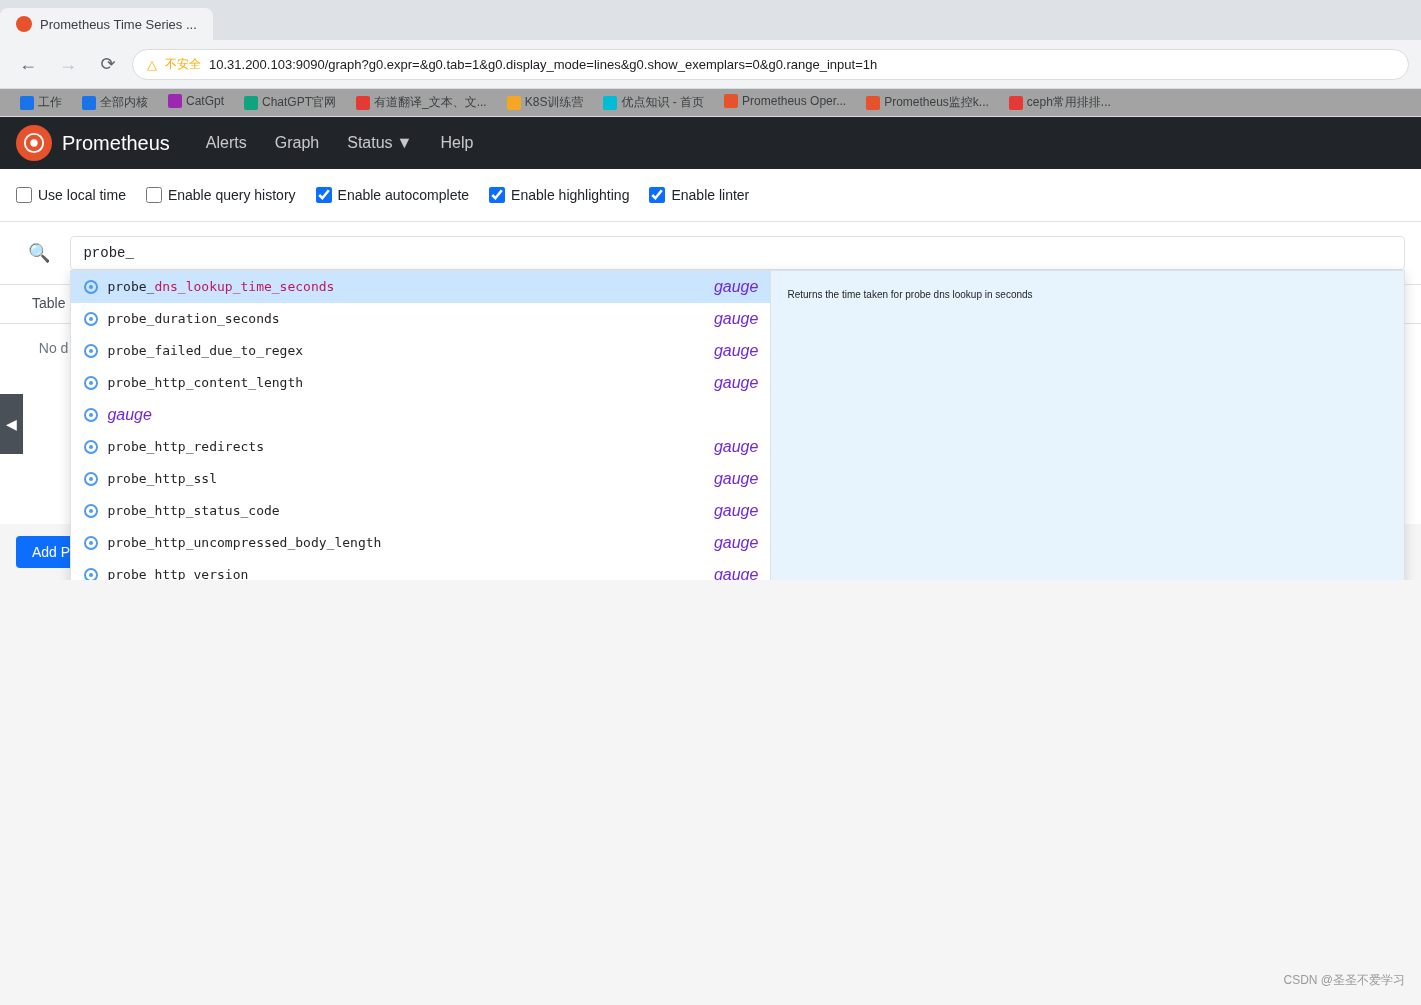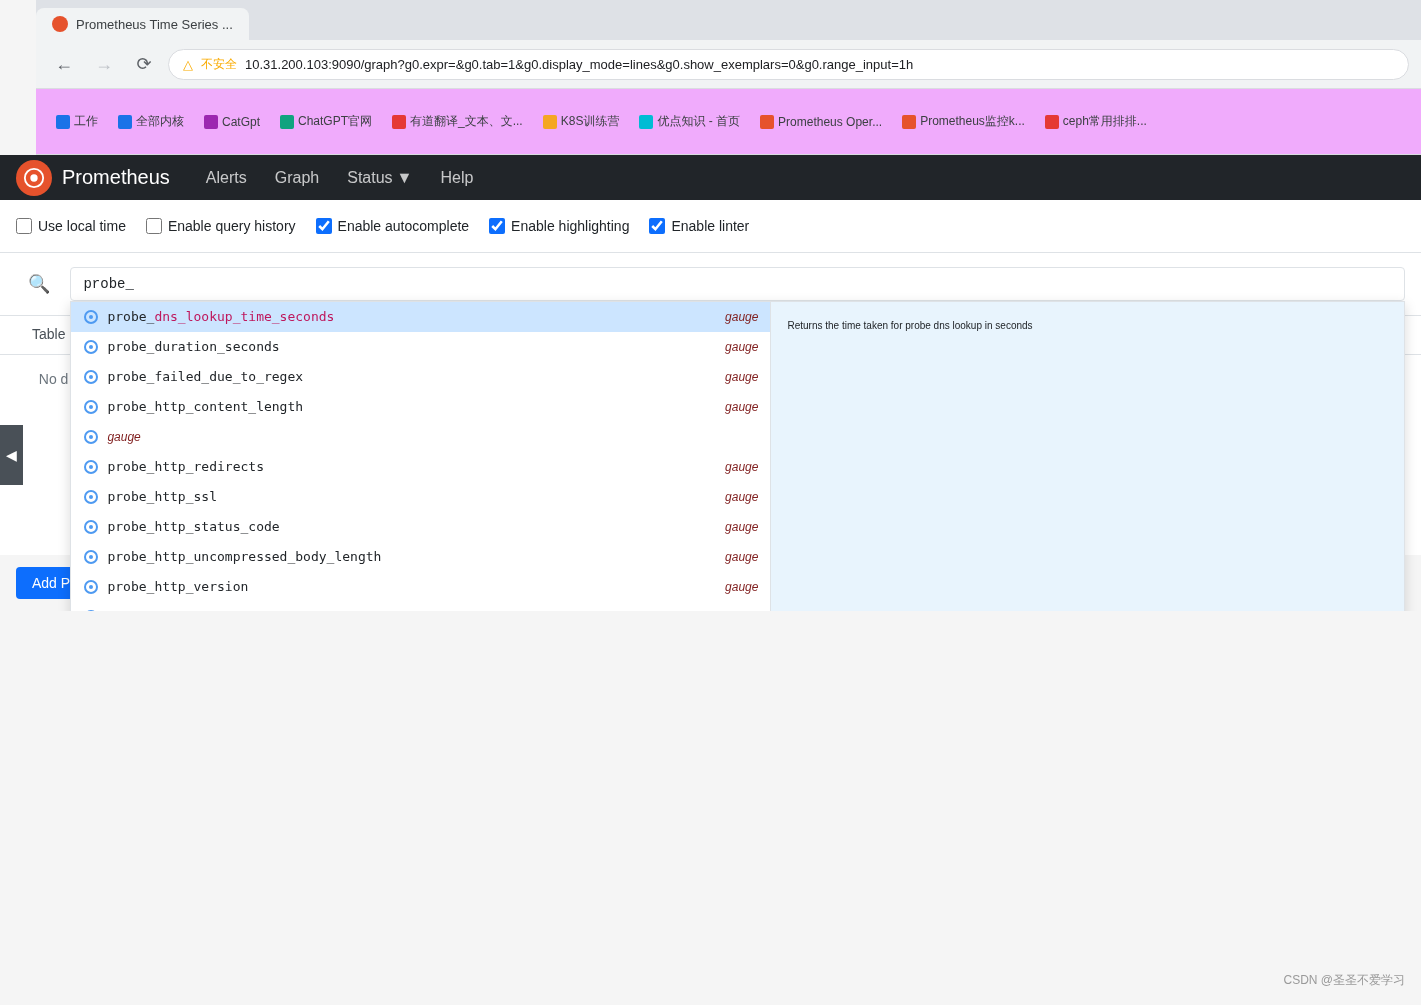--- a/index.html
+++ b/index.html
@@ -1,34 +1,34 @@
 <!DOCTYPE html>
 <html><head>
   <meta charset="utf-8">
   <style>
     * { margin: 0; padding: 0; box-sizing: border-box; }
     body { font-family: -apple-system, BlinkMacSystemFont, 'Segoe UI', Arial, sans-serif; font-size: 14px; background: #f5f5f5; }
 
     
-    .browser-chrome { background: #f1f3f4; border-bottom: 1px solid #dadce0; margin-left: 36px; }
+    .browser-chrome { background: #f1f3f4; border-bottom: 1px solid #dadce0; }
     .browser-tabs { background: #dee1e6; padding: 8px 0 0 0; display: flex; align-items: flex-end; }
     .browser-tab { background: #f1f3f4; border-radius: 8px 8px 0 0; padding: 8px 16px; font-size: 13px; color: #3c4043; display: flex; align-items: center; gap: 8px; min-width: 200px; }
     .browser-tab .tab-favicon { width: 16px; height: 16px; background: #e8a000; border-radius: 50%; display: inline-block; }
     .browser-toolbar { display: flex; align-items: center; padding: 8px 12px; gap: 8px; background: #f1f3f4; }
     .nav-btn { background: none; border: none; cursor: pointer; padding: 4px; color: #5f6368; font-size: 18px; border-radius: 50%; width: 32px; height: 32px; display: flex; align-items: center; justify-content: center; }
     .nav-btn.disabled { color: #bdc1c6; cursor: default; }
     .address-bar { flex: 1; display: flex; align-items: center; background: white; border: 1px solid #dadce0; border-radius: 20px; padding: 6px 14px; gap: 8px; }
     .address-bar .lock-icon { color: #f9ab00; font-size: 13px; }
     .address-bar .url-text { font-size: 13px; color: #202124; flex: 1; }
-    .bookmarks-bar { display: flex; align-items: center; padding: 20px 12px; gap: 4px; background: #f0abfc; border-top: 1px solid #dadce0; overflow: hidden; }
+    .bookmarks-bar { display: flex; align-items: flex-start; padding: 1px 12px; gap: 4px; background: #a3a3a3; border-top: 1px solid #dadce0; overflow: hidden; }
     .bookmark-item { display: flex; align-items: center; gap: 4px; padding: 4px 8px; border-radius: 4px; cursor: pointer; font-size: 12px; color: #3c4043; white-space: nowrap; }
     .bookmark-favicon { width: 14px; height: 14px; border-radius: 2px; display: inline-block; }
 
     
-    .prom-nav { background: #212529; color: white; display: flex; align-items: center; padding: 0 16px; height: 45px; gap: 24px; }
+    .prom-nav { background: #212529; color: white; display: flex; align-items: center; padding: 0 16px; height: 52px; gap: 24px; }
     .prom-logo { display: flex; align-items: center; gap: 10px; }
     .prom-logo-icon { width: 36px; height: 36px; background: #e6522c; border-radius: 50%; display: flex; align-items: center; justify-content: center; }
     .prom-logo-icon svg { fill: white; }
     .prom-title { font-size: 20px; font-weight: 500; color: white; }
     .prom-nav-items { display: flex; gap: 4px; }
     .prom-nav-item { color: rgba(255,255,255,0.75); padding: 8px 12px; cursor: pointer; border-radius: 4px; font-size: 16px; }
     .prom-nav-item.has-dropdown { display: flex; align-items: center; gap: 4px; }
 
     
     .settings-bar { background: white; border-bottom: 1px solid #dee2e6; padding: 18px 16px; display: flex; align-items: center; gap: 20px; }
@@ -42,21 +42,21 @@
     .query-input-wrapper { flex: 1; position: relative; }
     .query-input { width: 100%; padding: 8px 12px; border: 1px solid #dee2e6; border-radius: 4px; font-size: 14px; font-family: 'Courier New', monospace; color: #212529; outline: none; }
 
     
     .autocomplete-container { display: flex; position: absolute; top: 100%; left: 0; right: 0; z-index: 1000; border: 1px solid #dee2e6; background: white; box-shadow: 0 4px 12px rgba(0,0,0,0.15); }
     .autocomplete-list { width: 700px; max-height: 400px; overflow-y: auto; border-right: 1px solid #dee2e6; }
     .autocomplete-item { display: flex; align-items: center; padding: 7px 12px; cursor: pointer; font-size: 13px; }
     .autocomplete-item.selected { background: #cce5ff; }
     .autocomplete-item .item-icon { width: 16px; height: 16px; margin-right: 8px; display: flex; align-items: center; justify-content: center; flex-shrink: 0; }
     .autocomplete-item .item-name { flex: 1; font-family: 'Courier New', monospace; color: #212529; }
-    .autocomplete-item .item-type { font-style: italic; color: #7f1d1d; font-size: 12px; }
+    .autocomplete-item .item-type { font-style: italic; color: #6d28d9; font-size: 16px; }
     .autocomplete-description { flex: 1; background: #e8f4fd; padding: 16px; font-size: 10px; color: #212529; line-height: 1.5; min-width: 300px; }
 
     
     .tabs-area { background: white; padding: 0 16px; border-bottom: 1px solid #dee2e6; display: flex; align-items: center; }
     .tab-btn { padding: 10px 16px; cursor: pointer; color: #495057; font-size: 14px; border-bottom: 2px solid transparent; }
 
     
     .main-content { display: flex; min-height: 200px; background: white; }
     .left-panel { display: flex; align-items: center; }
     .collapse-btn { background: #495057; color: white; border: none; cursor: pointer; padding: 12px 6px; font-size: 14px; height: 60px; display: flex; align-items: center; }

